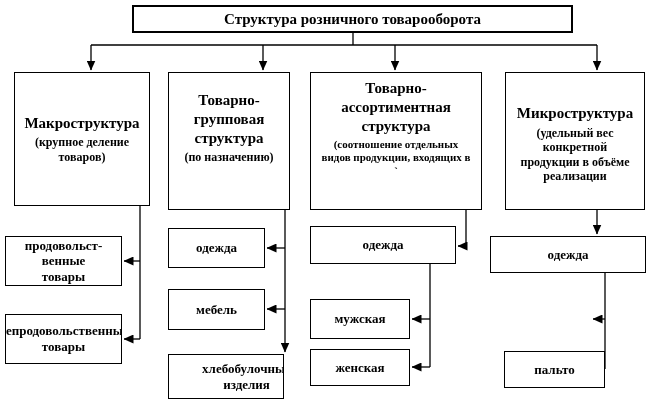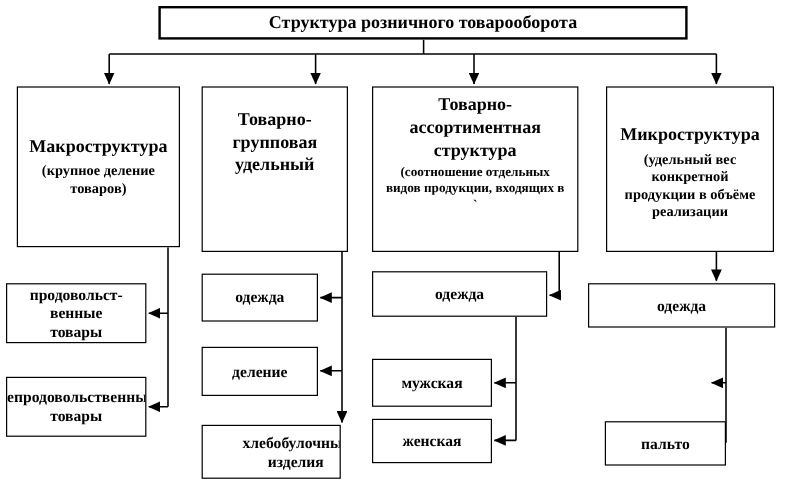--- a/index.html
+++ b/index.html
@@ -96,38 +96,39 @@
   </svg>
 
   <div class="box title-box" style="left:132px; top:5px; width:441px; height:28px;">Структура розничного товарооборота</div>
 
   <div class="box col-box" style="left:14px; top:72px; width:136px; height:134px; justify-content:center;">
     <div class="col-head">Макроструктура</div>
     <div class="col-sub">(крупное деление товаров)</div>
   </div>
 
   <div class="box col-box" style="left:168px; top:72px; width:122px; height:138px; justify-content:flex-start; padding-top:18px;">
-    <div class="col-head">Товарно-групповая удельный</div>
+    <div class="col-head">Товарно-групповая структура</div>
+    <div class="col-sub">(по назначению)</div>
   </div>
 
   <div class="box col-box" style="left:310px; top:72px; width:172px; height:138px; justify-content:flex-start; padding-top:6px;font-family:Liberation Serif, serif;">
     <div class="col-head">Товарно-ассортиментная структура</div>
     <div class="col-sub sub-small">(соотношение отдельных видов продукции, входящих в `</div>
   </div>
 
   <div class="box col-box" style="left:505px; top:72px; width:140px; height:138px; justify-content:center; padding-top:10px;">
     <div class="col-head">Микроструктура</div>
     <div class="col-sub">(удельный вес конкретной продукции в объёме реализации</div>
   </div>
 
   <div class="box child narrowpad" style="left:5px; top:236px; width:117px; height:50px;">продовольст-венные товары</div>
   <div class="box child narrowpad" style="left:5px; top:314px; width:117px; height:50px;">непродовольственные товары</div>
 
   <div class="box child" style="left:168px; top:228px; width:97px; height:40px;">одежда</div>
-  <div class="box child" style="left:168px; top:289px; width:97px; height:41px;">деление</div>
+  <div class="box child" style="left:168px; top:289px; width:97px; height:41px;">мебель</div>
   <div class="box child" style="left:168px; top:354px; width:116px; height:45px;padding-left:47px;">хлебобулочные изделия</div>
 
   <div class="box child" style="left:310px; top:226px; width:146px; height:38px;">одежда</div>
   <div class="box child" style="left:310px; top:299px; width:100px; height:40px;">мужская</div>
   <div class="box child" style="left:310px; top:349px; width:100px; height:37px;">женская</div>
 
   <div class="box child" style="left:490px; top:236px; width:156px; height:37px;">одежда</div>
   <div class="box child" style="left:504px; top:351px; width:101px; height:37px;">пальто</div>
 
 </div>

